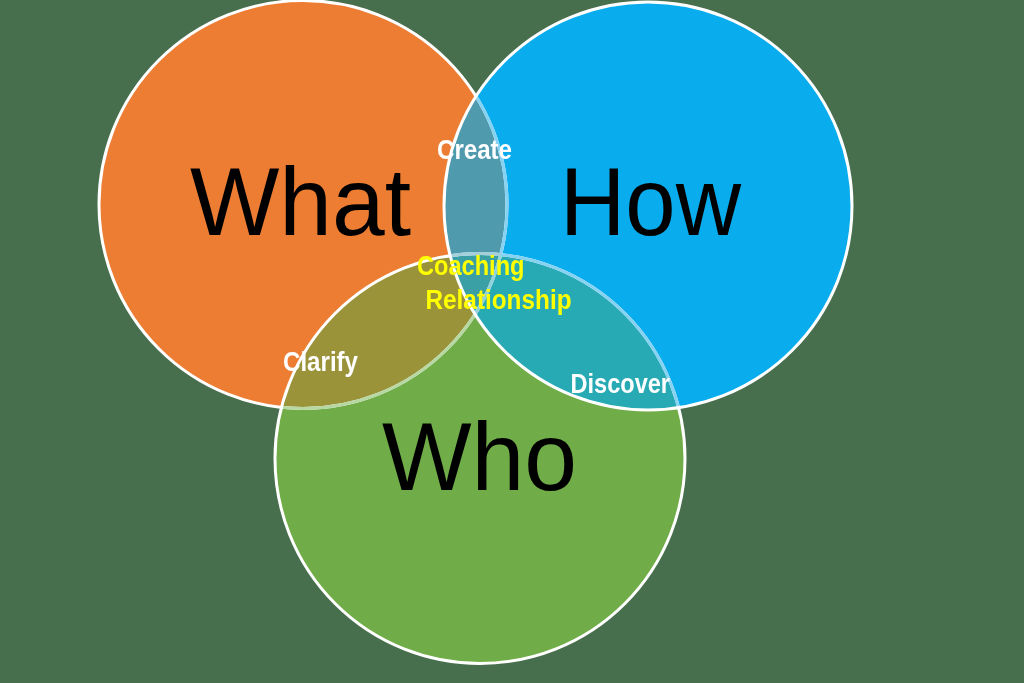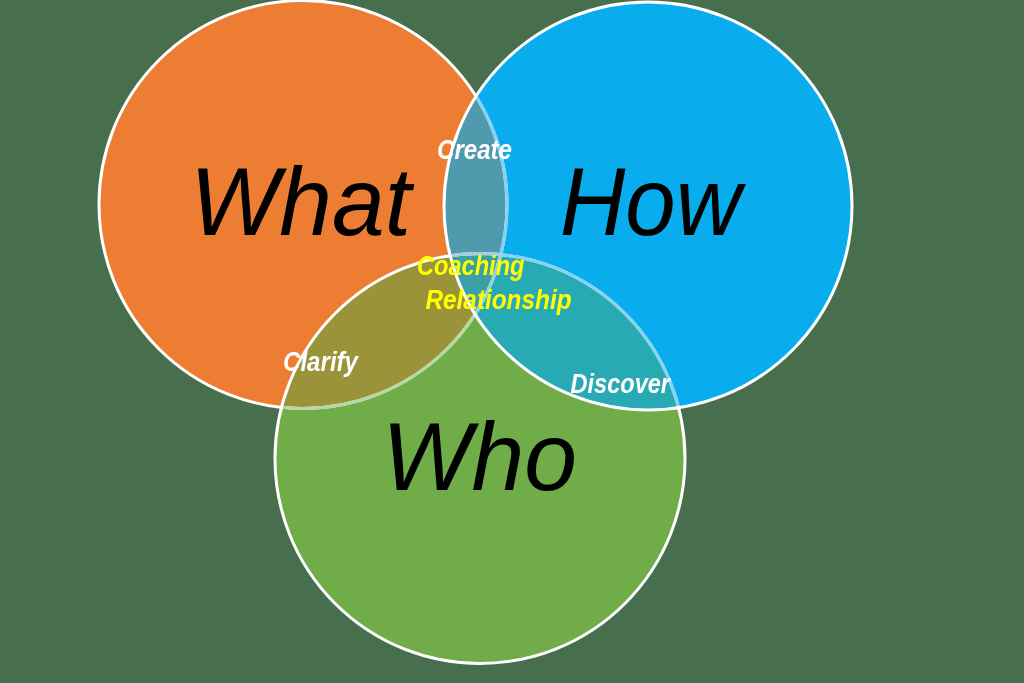--- a/index.html
+++ b/index.html
@@ -1,20 +1,20 @@
 <!DOCTYPE html>
 <html><head>
 <meta charset="utf-8">
 <style>
   html, body { margin: 0; padding: 0; }
   body {
     width: 1024px; height: 683px; overflow: hidden;
     font-family: "Liberation Sans", sans-serif;
   }
-  .stage { position: relative; width: 1024px; height: 683px; font-style: italic; }
+  .stage { position: relative; width: 1024px; height: 683px; }
   svg { display: block; }
   .circle-label { font-family: "Liberation Sans", sans-serif; font-weight: 400; }
   .zone-label { font-family: "Liberation Sans", sans-serif; font-weight: 700; }
 </style>
 </head>
 <body>
 
 <div class="stage">
 <svg width="1024" height="683" viewBox="0 0 1024 683" xmlns="http://www.w3.org/2000/svg">
   <defs>

